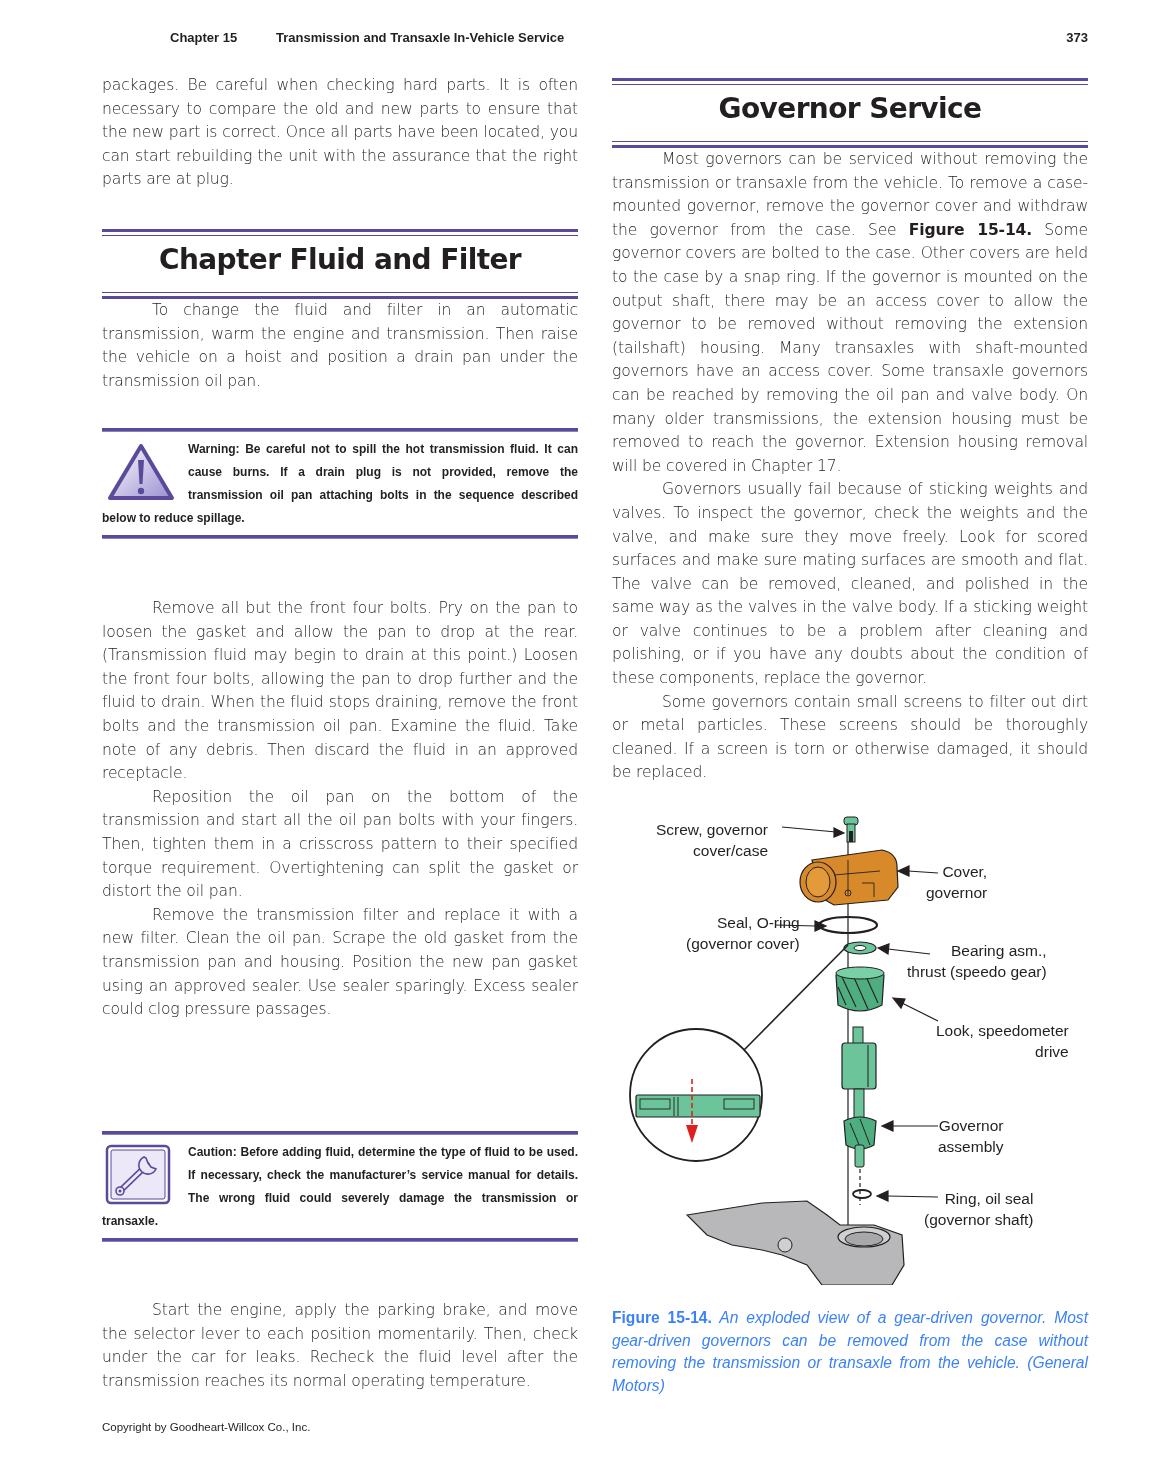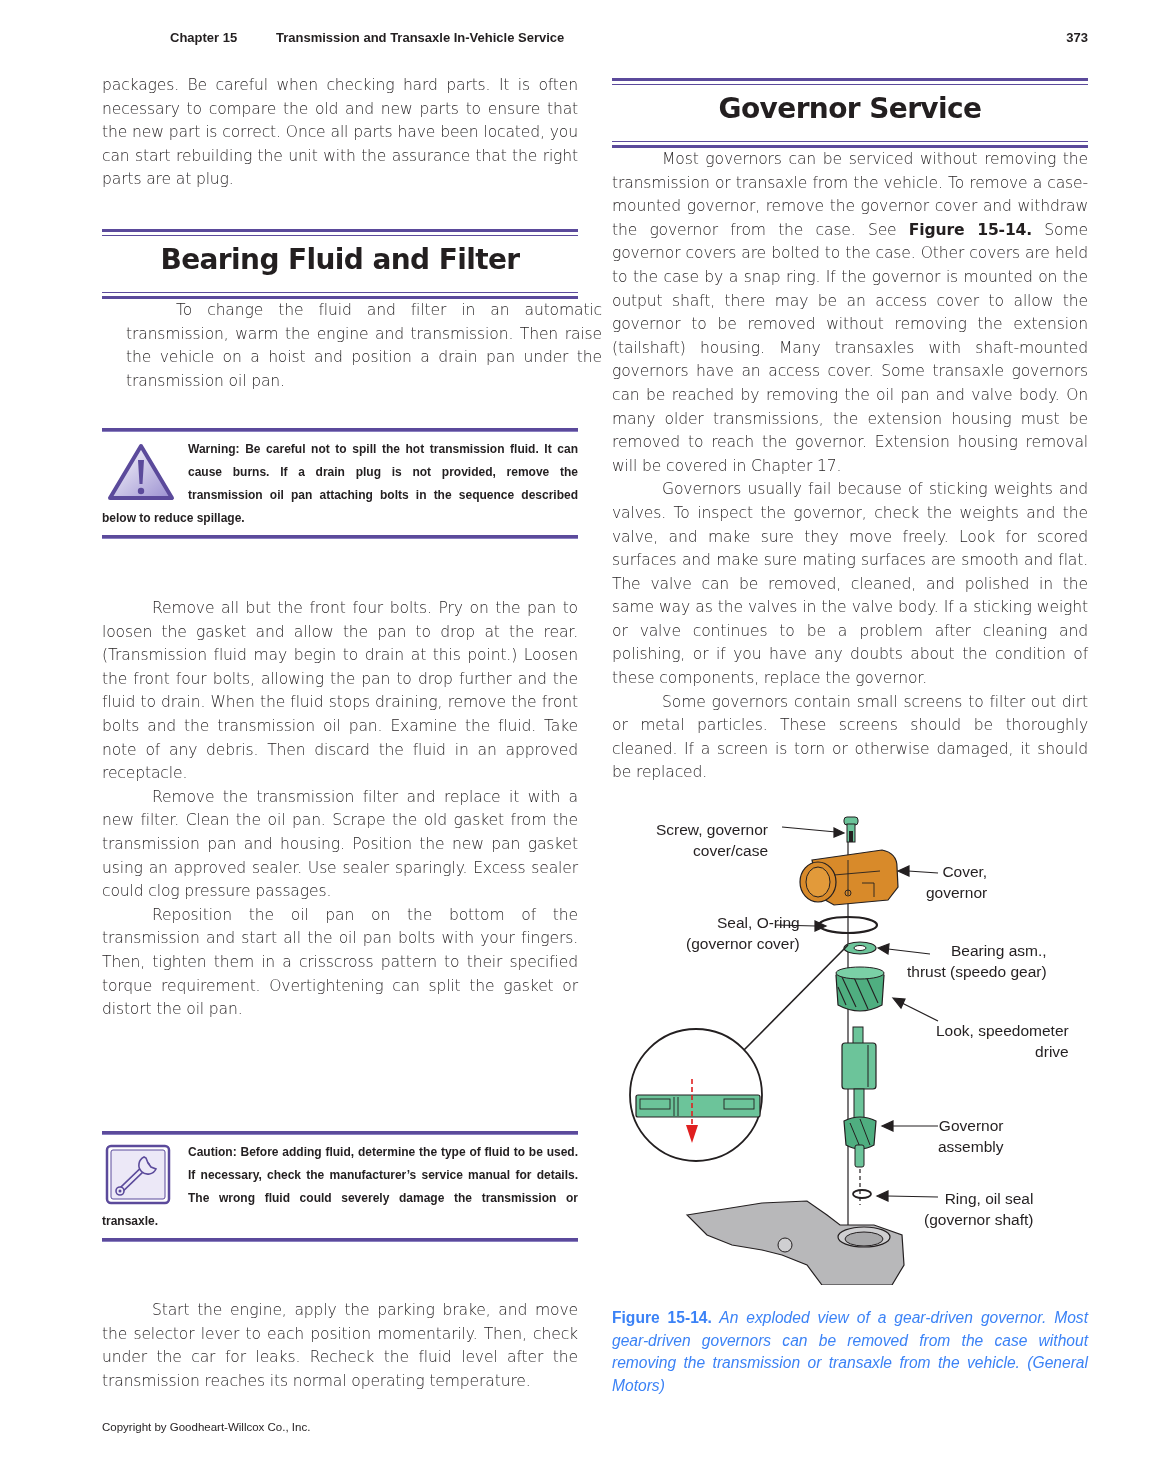--- a/index.html
+++ b/index.html
@@ -54,25 +54,25 @@
   <span class="title">Transmission and Transaxle In-Vehicle Service</span>
   <span class="pageno">373</span>
 </div>
 
 <div class="col col-left" style="top:74px;">
   <p class="body">packages. Be careful when checking hard parts. It is often necessary to compare the old and new parts to ensure that the new part is correct. Once all parts have been located, you can start rebuilding the unit with the assurance that the right parts are at plug.</p>
 </div>
 
 <div class="section-head" style="left:102px; top:229px;">
   <div class="rule-top"></div>
-  <h2>Bearing Fluid and Filter</h2>
+  <h2>Chapter Fluid and Filter</h2>
   <div class="rule-bot"></div>
 </div>
 
-<div class="col col-left" style="top:299px;margin-left:24px;">
+<div class="col col-left" style="top:299px;">
   <p class="body indent">To change the fluid and filter in an automatic transmission, warm the engine and transmission. Then raise the vehicle on a hoist and position a drain pan under the transmission oil pan.</p>
 </div>
 
 <div class="notice" style="left:102px; top:428px;">
   <div class="rule"></div>
   <div class="text">
     <span class="icon">
       <svg width="78" height="62" viewBox="0 0 78 62">
         <defs>
           <linearGradient id="wg" x1="0" y1="0" x2="1" y2="1">
@@ -85,22 +85,22 @@
         <circle cx="39" cy="51" r="3.2" fill="#5b4a9b"></circle>
       </svg>
     </span>
     <span>Warning: Be careful not to spill the hot transmission fluid. It can cause burns. If a drain plug is not provided, remove the transmission oil pan attaching bolts in the sequence described below to reduce spillage.</span>
   </div>
   <div class="rule"></div>
 </div>
 
 <div class="col col-left" style="top:597px;">
   <p class="body indent">Remove all but the front four bolts. Pry on the pan to loosen the gasket and allow the pan to drop at the rear. (Transmission fluid may begin to drain at this point.) Loosen the front four bolts, allowing the pan to drop further and the fluid to drain. When the fluid stops draining, remove the front bolts and the transmission oil pan. Examine the fluid. Take note of any debris. Then discard the fluid in an approved receptacle.</p>
+  <p class="body indent">Reposition the oil pan on the bottom of the transmission and start all the oil pan bolts with your fingers. Then, tighten them in a crisscross pattern to their specified torque requirement. Overtightening can split the gasket or distort the oil pan.</p>
   <p class="body indent">Remove the transmission filter and replace it with a new filter. Clean the oil pan. Scrape the old gasket from the transmission pan and housing. Position the new pan gasket using an approved sealer. Use sealer sparingly. Excess sealer could clog pressure passages.</p>
-  <p class="body indent">Reposition the oil pan on the bottom of the transmission and start all the oil pan bolts with your fingers. Then, tighten them in a crisscross pattern to their specified torque requirement. Overtightening can split the gasket or distort the oil pan.</p>
 </div>
 
 <div class="notice" style="left:102px; top:1131px;">
   <div class="rule"></div>
   <div class="text">
     <span class="icon">
       <svg width="78" height="62" viewBox="0 0 78 62">
         <rect x="5" y="3" width="62" height="57" rx="4" fill="#ffffff" stroke="#5b4a9b" stroke-width="2.5"></rect>
         <rect x="9" y="7" width="54" height="49" rx="2" fill="#ece8f7" stroke="#5b4a9b" stroke-width="1"></rect>
         <path d="M18 48 L45 22" stroke="#5b4a9b" stroke-width="6" stroke-linecap="round" fill="none"></path>

